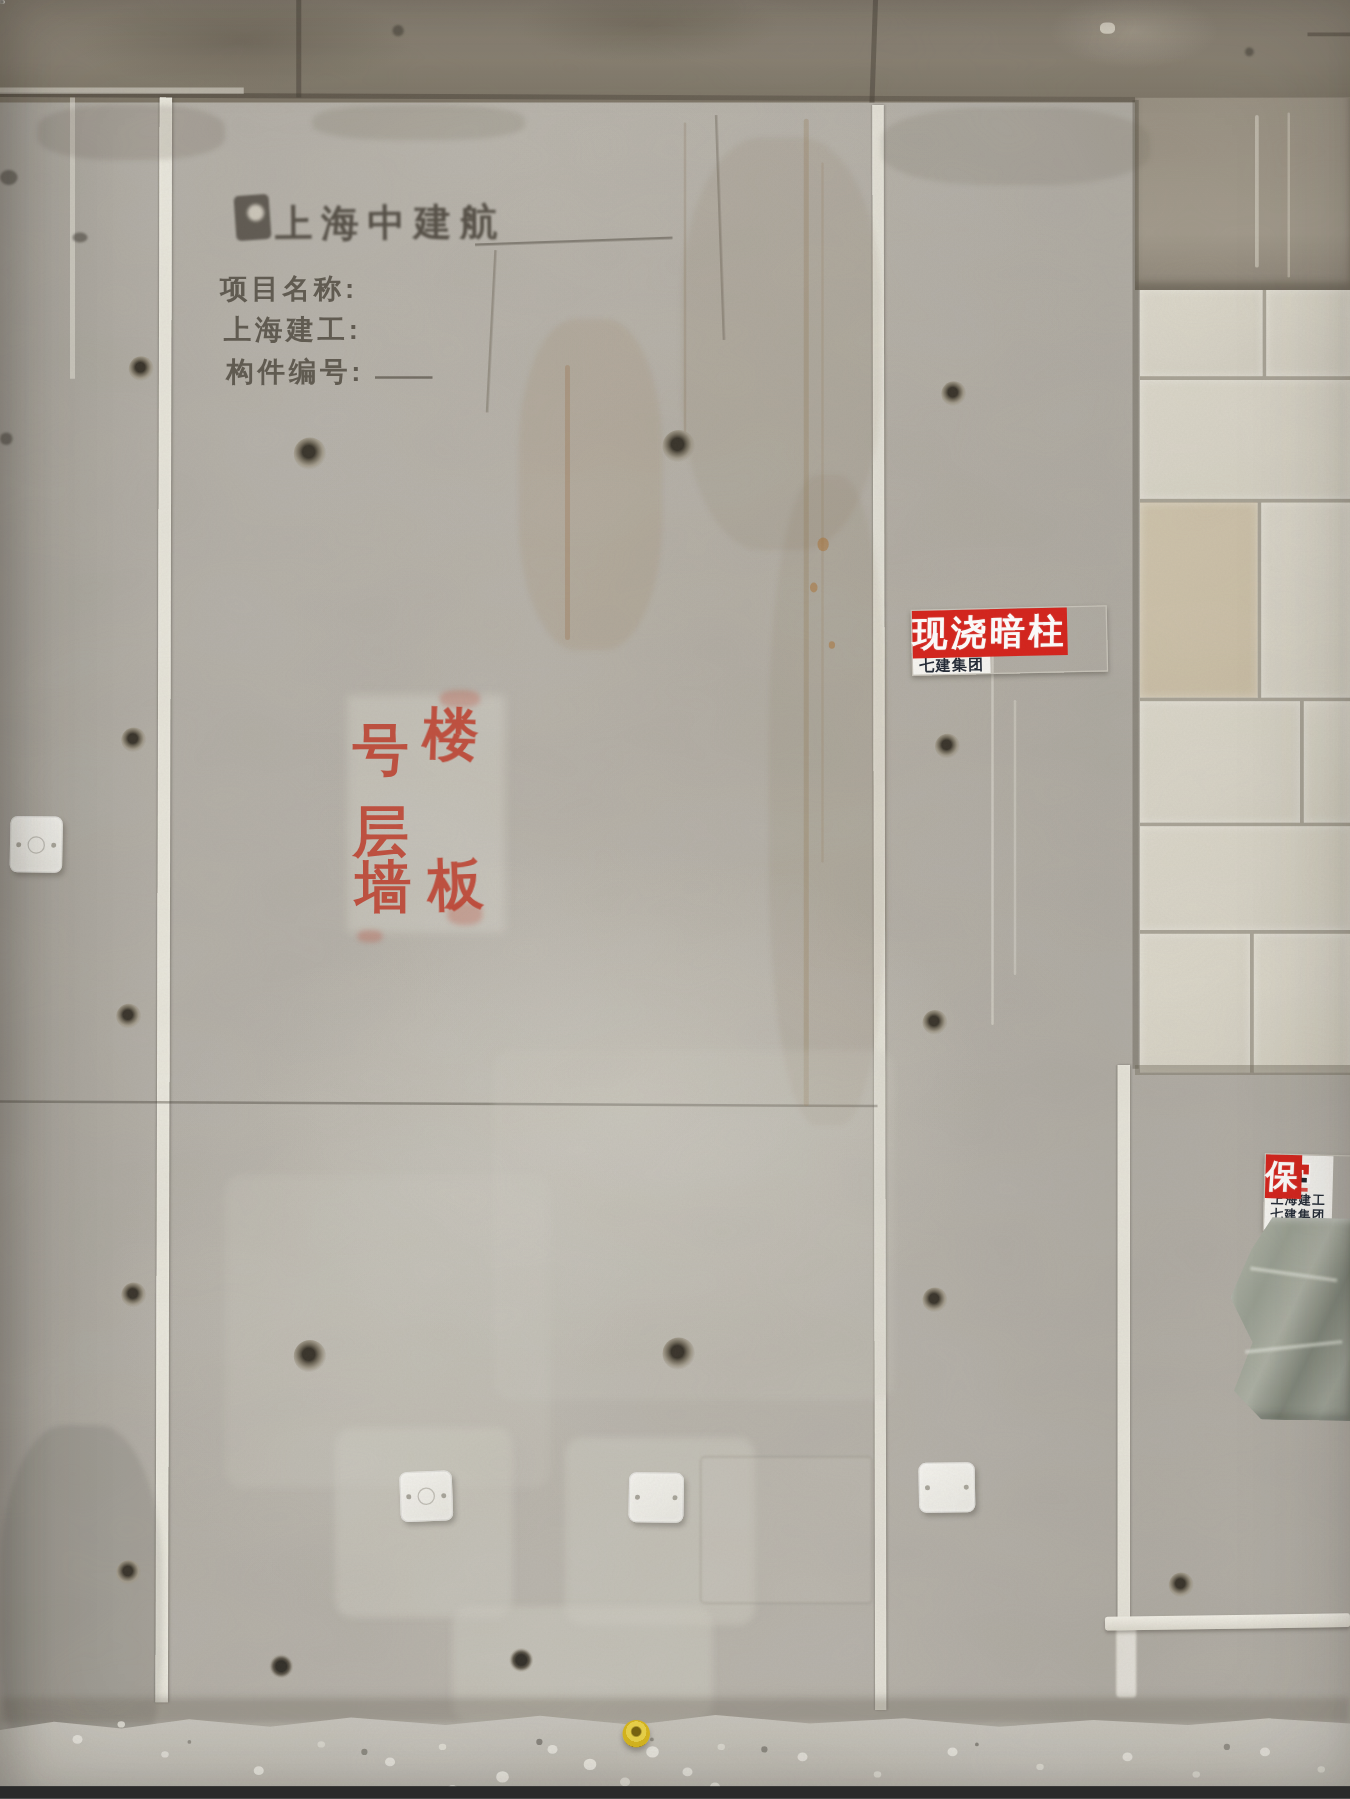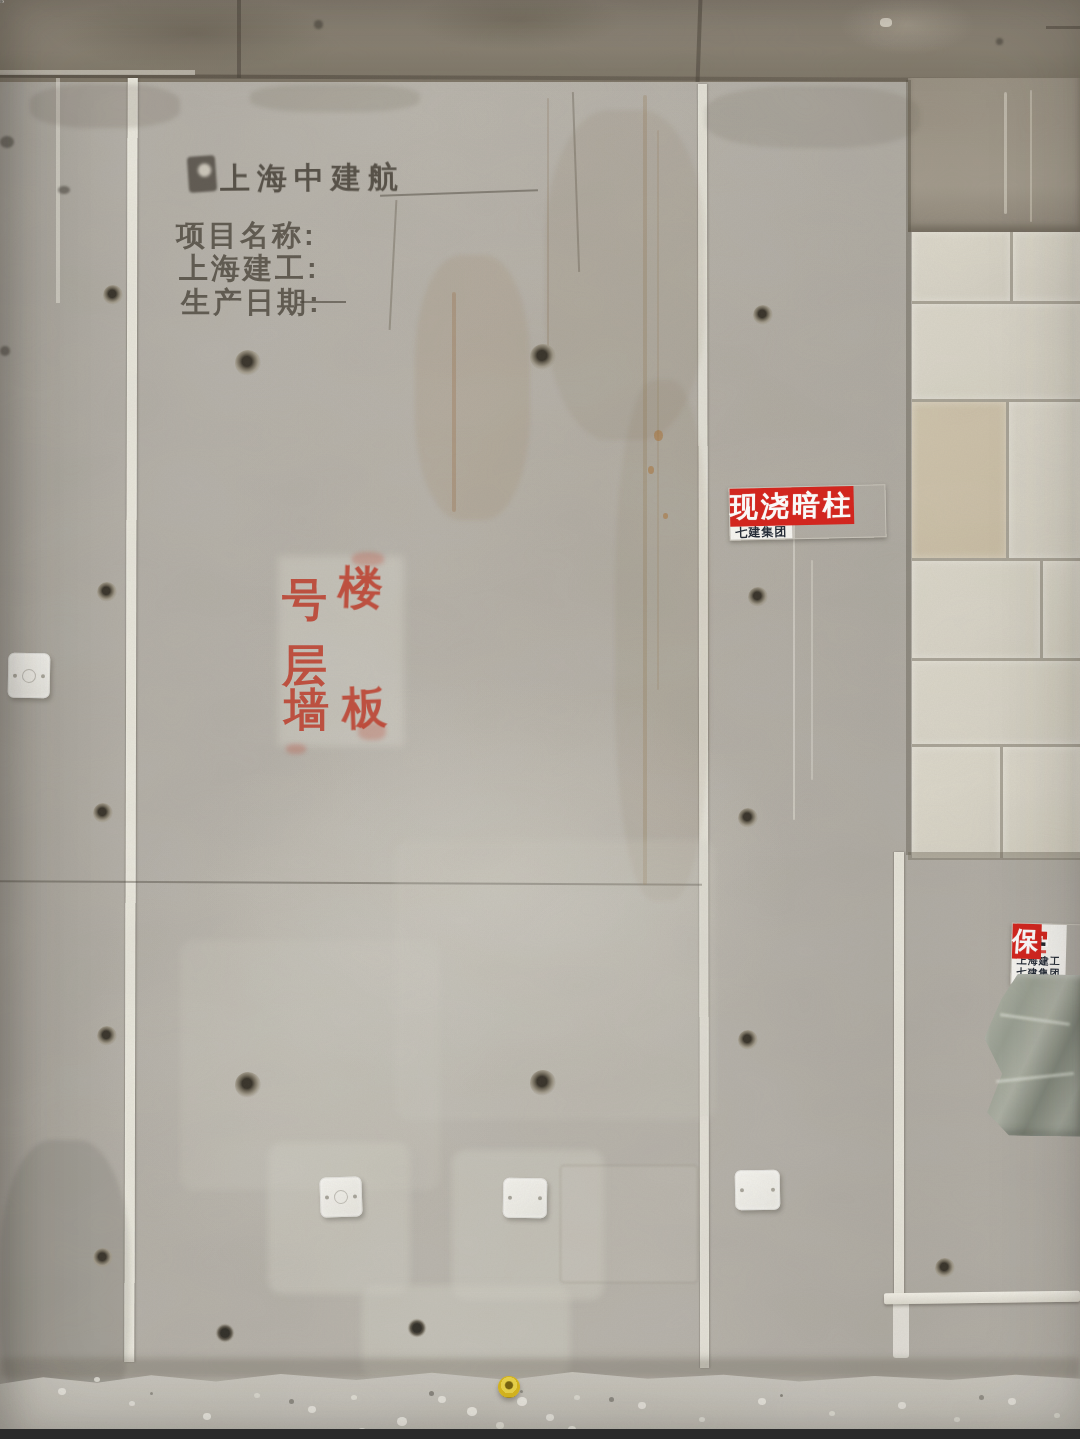--- a/index.html
+++ b/index.html
@@ -51,21 +51,21 @@
   
   .stain{filter:blur(2px);border-radius:40%;}
   .streak{filter:blur(.6px);border-radius:2px;}
   .rustdot{border-radius:50%;background:rgba(172,112,48,.5);filter:blur(.5px);}
   .stamp-logo{left:188px;top:156px;width:28px;height:36px;background:
      radial-gradient(circle at 60% 40%, rgba(220,214,200,.8) 0 18%, rgba(58,52,44,.85) 30% 100%);
      border-radius:4px;filter:blur(.8px);opacity:.8;transform:rotate(-4deg);}
   .stamp-title{left:220px;top:158px;font-size:30px;font-weight:bold;letter-spacing:7px;color:#423c33;
      filter:blur(.7px);opacity:.82;transform:rotate(-.5deg);}
   .stamp-underline{left:380px;top:192px;width:158px;height:2px;background:#514b41;opacity:.5;transform:rotate(-2deg);filter:blur(.4px);}
-  .stamp-line{font-size:29px;font-weight:bold;letter-spacing:3px;color:#494339;filter:blur(.6px);opacity:.78;}
+  .stamp-line{font-size:22px;font-weight:bold;letter-spacing:3px;color:#494339;filter:blur(.6px);opacity:.78;}
   .stamp-underscore{left:300px;top:301px;width:46px;height:2px;background:#494339;opacity:.6;filter:blur(.4px);}
   .crack{background:rgba(92,84,70,.35);filter:blur(.5px);}
   
   .rchar{font-size:45px;font-weight:bold;color:rgba(191,55,36,.82);filter:blur(.6px);}
   .rsmudge{background:rgba(191,55,36,.25);filter:blur(2px);border-radius:40%;}
   .stencil-bg{left:278px;top:556px;width:126px;height:190px;background:rgba(216,213,204,.45);filter:blur(4px);}
   
   .sign{display:flex;flex-direction:row;box-shadow:0 2px 4px rgba(50,45,38,.35);border:1px solid #c9c5bb;}
   .sign .white{background:#f7f6f2;display:flex;flex-direction:column;align-items:center;justify-content:center;position:relative;}
   .sign .red{background:#d6231c;flex:1;display:flex;align-items:center;justify-content:center;}
@@ -194,21 +194,21 @@
   <div class="hole" style="left:93px;top:1248px"></div>
   <div class="hole" style="left:935px;top:1258px"></div>
   <div class="hole dark" style="left:215px;top:1323px"></div>
   <div class="hole dark" style="left:407px;top:1318px"></div>
 
   <div class="stamp-logo"></div>
   <div class="stamp-title">上海中建航</div>
   <div class="stamp-underline"></div>
   <div class="stamp-line" style="left:176px;top:216px">项目名称:</div>
   <div class="stamp-line" style="left:179px;top:249px">上海建工:</div>
-  <div class="stamp-line" style="left:181px;top:283px">生产日期:</div>
+  <div class="stamp-line" style="left:181px;top:283px">构件编号:</div>
   <div class="stamp-underscore"></div>
 
   <div class="stencil-bg"></div>
   <div class="rchar" style="left:282px;top:570px">号</div>
   <div class="rchar" style="left:338px;top:558px;transform:rotate(2deg)">楼</div>
   <div class="rchar" style="left:282px;top:636px">层</div>
   <div class="rchar" style="left:284px;top:680px">墙</div>
   <div class="rchar" style="left:342px;top:678px;transform:rotate(-2deg)">板</div>
   <div class="rsmudge" style="left:352px;top:552px;width:32px;height:14px"></div>
   <div class="rsmudge" style="left:358px;top:722px;width:28px;height:18px"></div>

